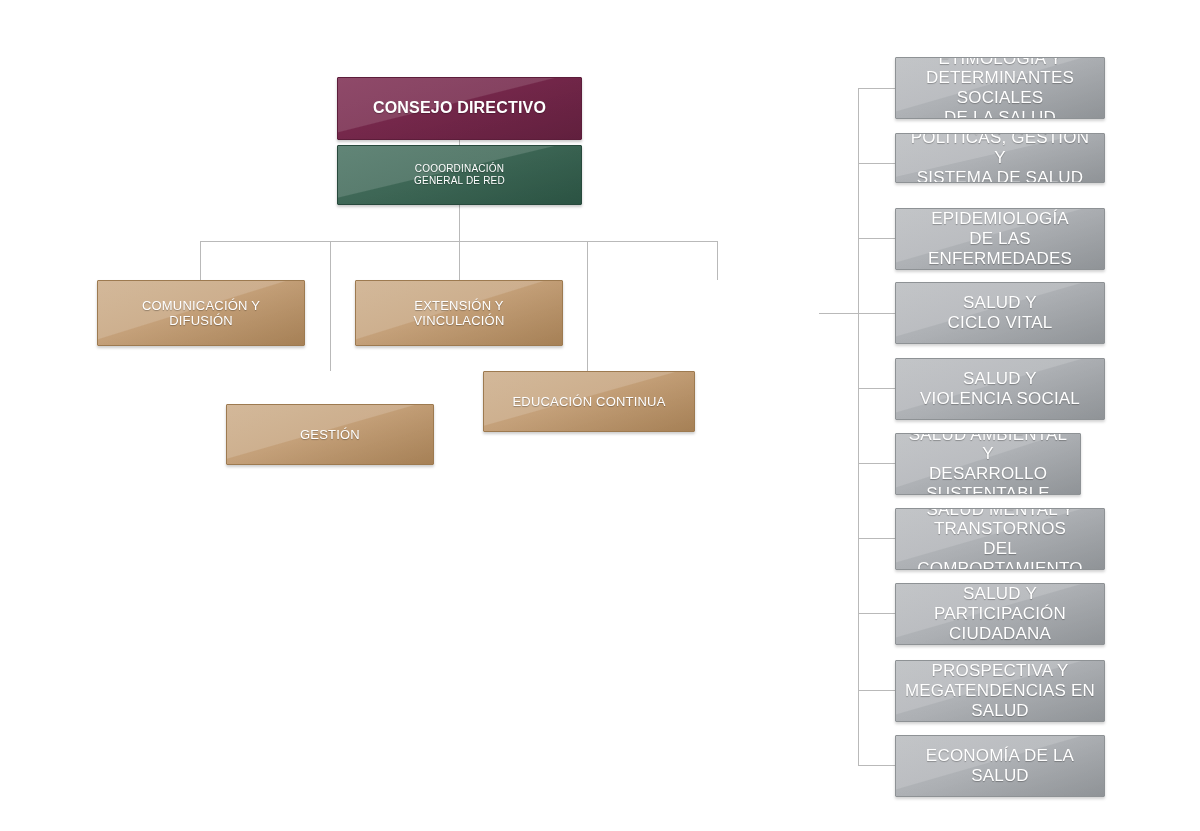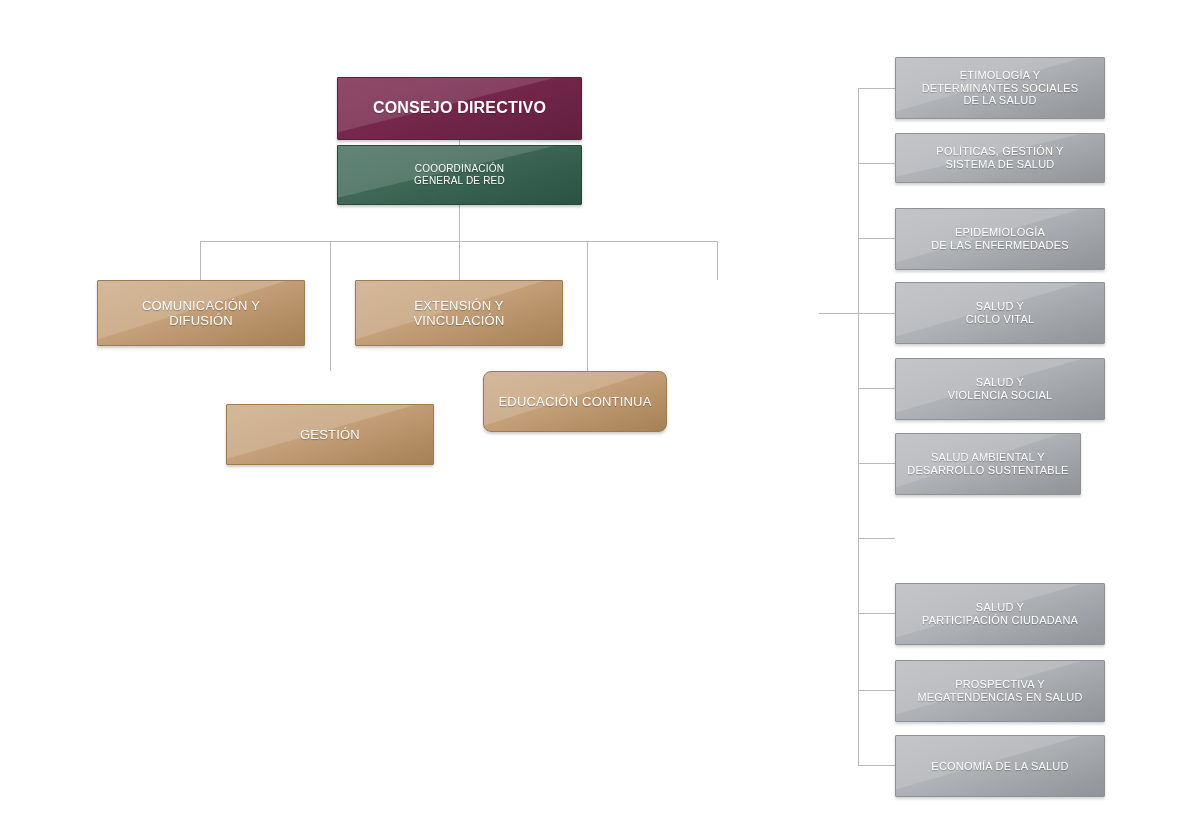--- a/index.html
+++ b/index.html
@@ -100,21 +100,21 @@
         rgba(255,255,255,0.16) 45%,
         rgba(255,255,255,0.00) 46%,
         rgba(0,0,0,0.06) 100%);
   }
 
   
   .node.topic {
     background: linear-gradient(160deg, #b7babd 0%, #aeb1b5 46%, #979b9f 100%);
     border: 1px solid #8e9295;
     box-shadow: 0 2px 3px rgba(0,0,0,0.18);
-    font-size: 11px;
+    font-size: 17px;
   }
   .node.topic::after {
     background: linear-gradient(to bottom right,
         rgba(255,255,255,0.16) 0%,
         rgba(255,255,255,0.15) 44%,
         rgba(255,255,255,0.00) 45%,
         rgba(0,0,0,0.05) 100%);
   }
 </style>
 </head>
@@ -170,21 +170,21 @@
   <div class="node unit" style="left:355px; top:280px; width:208px; height:66px;">
     <span class="label">EXTENSIÓN Y
 VINCULACIÓN</span>
   </div>
 
 
   <div class="node unit" style="left:226px; top:371px; width:208px; height:61px;margin-top:33px;">
     <span class="label">GESTIÓN</span>
   </div>
 
-  <div class="node unit" style="left:483px; top:371px; width:184px; height:61px;border-radius:8px;">
+  <div class="node unit" style="left:483px; top:371px; width:212px; height:61px;">
     <span class="label">EDUCACIÓN CONTINUA</span>
   </div>
 
   <div class="node topic" style="left:895px; top:57px; width:210px; height:62px;">
     <span class="label">ETIMOLOGÍA Y
 DETERMINANTES SOCIALES
 DE LA SALUD</span>
   </div>
 
   <div class="node topic" style="left:895px; top:133px; width:210px; height:50px;">
@@ -205,20 +205,25 @@
   <div class="node topic" style="left:895px; top:358px; width:210px; height:62px;">
     <span class="label">SALUD Y
 VIOLENCIA SOCIAL</span>
   </div>
 
   <div class="node topic" style="left:895px; top:433px; width:186px; height:62px;">
     <span class="label">SALUD AMBIENTAL Y
 DESARROLLO SUSTENTABLE</span>
   </div>
 
+  <div class="node topic" style="left:895px; top:508px; width:210px; height:62px;">
+    <span class="label">SALUD MENTAL Y
+TRANSTORNOS
+DEL COMPORTAMIENTO</span>
+  </div>
 
   <div class="node topic" style="left:895px; top:583px; width:210px; height:62px;">
     <span class="label">SALUD Y
 PARTICIPACIÓN CIUDADANA</span>
   </div>
 
   <div class="node topic" style="left:895px; top:660px; width:210px; height:62px;">
     <span class="label">PROSPECTIVA Y
 MEGATENDENCIAS EN SALUD</span>
   </div>

